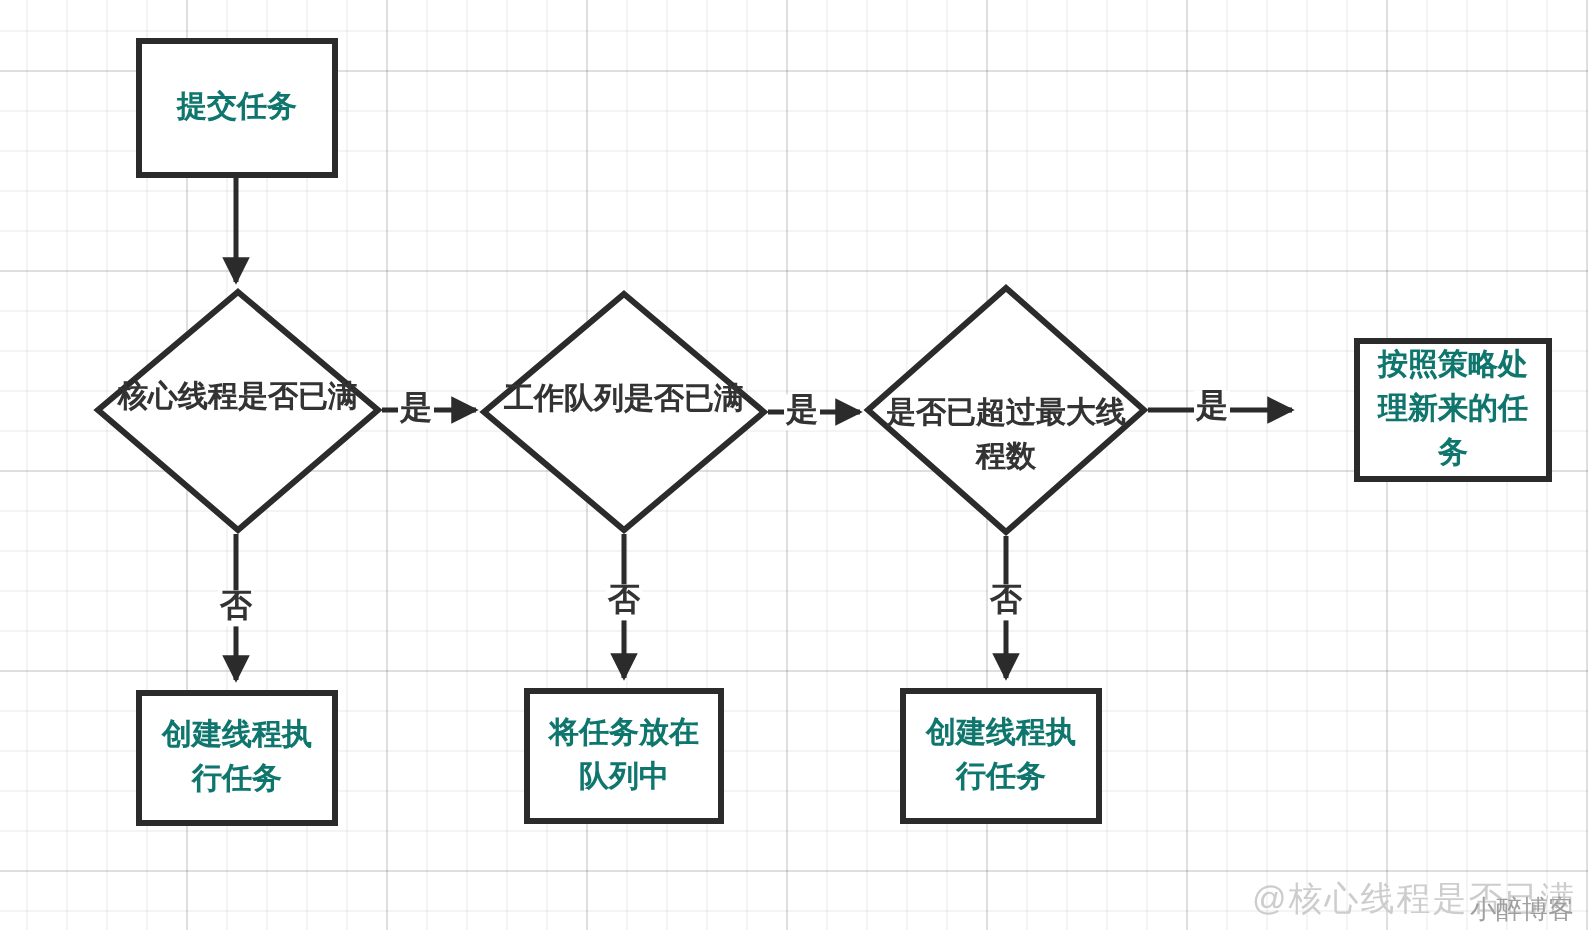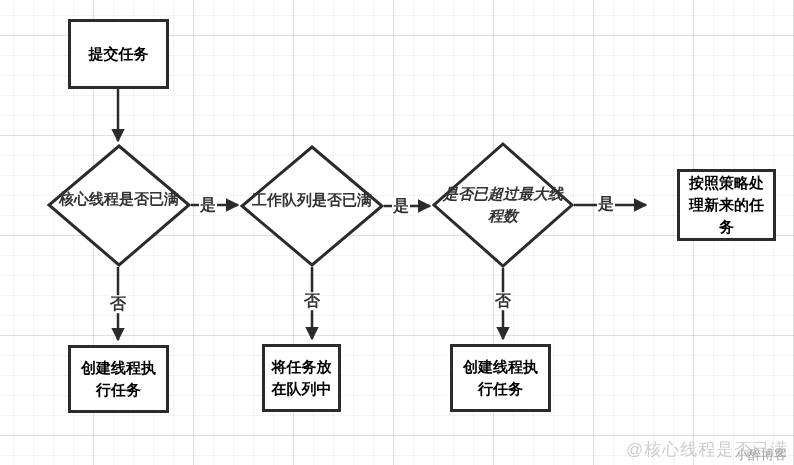--- a/index.html
+++ b/index.html
@@ -24,21 +24,21 @@
   #edges-svg {
     position: absolute;
     left: 0; top: 0;
     width: 794px; height: 465px;
   }
   .node-rect {
     position: absolute;
     box-sizing: border-box;
     background: #ffffff;
     border: 3px solid #2b2b2b;
-    color: #000000;
+    color: #0f766e;
     font-size: 15px;
     font-weight: 600;
     line-height: 1.45;
     display: flex;
     align-items: center;
     justify-content: center;
     text-align: center;
     padding: 2px 6px;
   }
   .diamond-label {
@@ -72,26 +72,26 @@
     left: 735px; top: 446px;
     color: #9f9f9f;
     font-size: 13px;
     white-space: nowrap;
   }
 
   
   #node-start  { left: 68px;  top: 19px;  width: 101px; height: 70px; }
   #node-policy { left: 651px; top: 169px; width: 99px;  height: 72px; margin-left: 26px; }
   #node-r1     { left: 68px;  top: 345px; width: 101px; height: 68px; }
-  #node-r2     { left: 262px; top: 344px; width: 79px;  height: 68px; }
+  #node-r2     { left: 262px; top: 344px; width: 100px;  height: 68px; }
   #node-r3     { left: 450px; top: 344px; width: 101px; height: 68px; }
 
   #label-d1 { left: 59px;  top: 188px; width: 120px; }
   #label-d2 { left: 252px; top: 189px; width: 120px; }
-  #label-d3 { left: 443px; top: 183px; width: 120px; font-style: italic; }
+  #label-d3 { left: 443px; top: 196px; width: 120px; }
 
   #elabel-yes1 { left: 208px; top: 205px; }
   #elabel-yes2 { left: 401px; top: 206px; }
   #elabel-yes3 { left: 606px; top: 204px; }
   #elabel-no1  { left: 118px; top: 304px; }
   #elabel-no2  { left: 312px; top: 301px; }
   #elabel-no3  { left: 503px; top: 301px; }
 </style>
 </head>
 <body>

